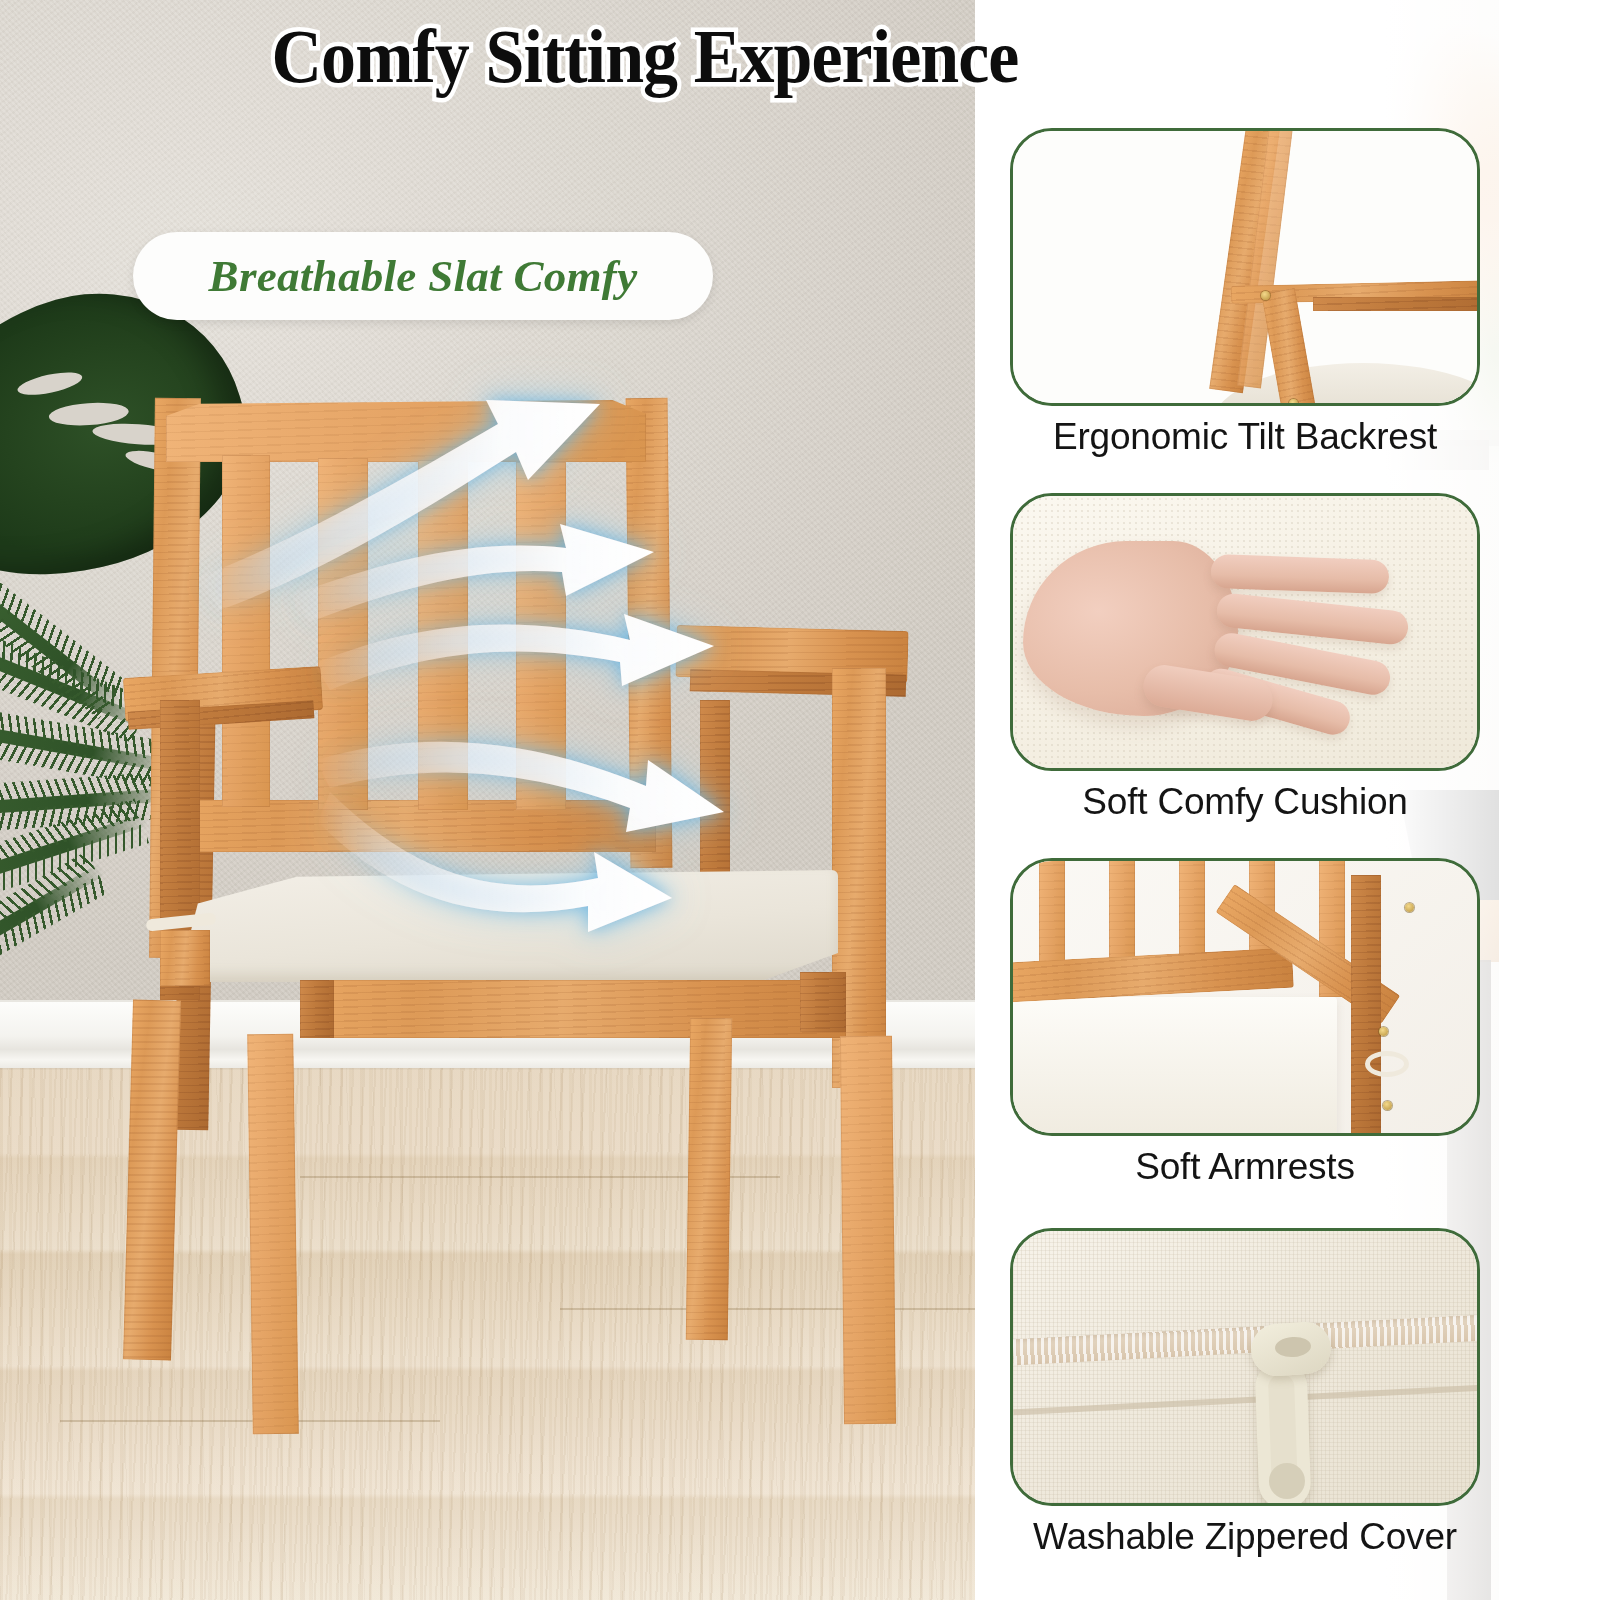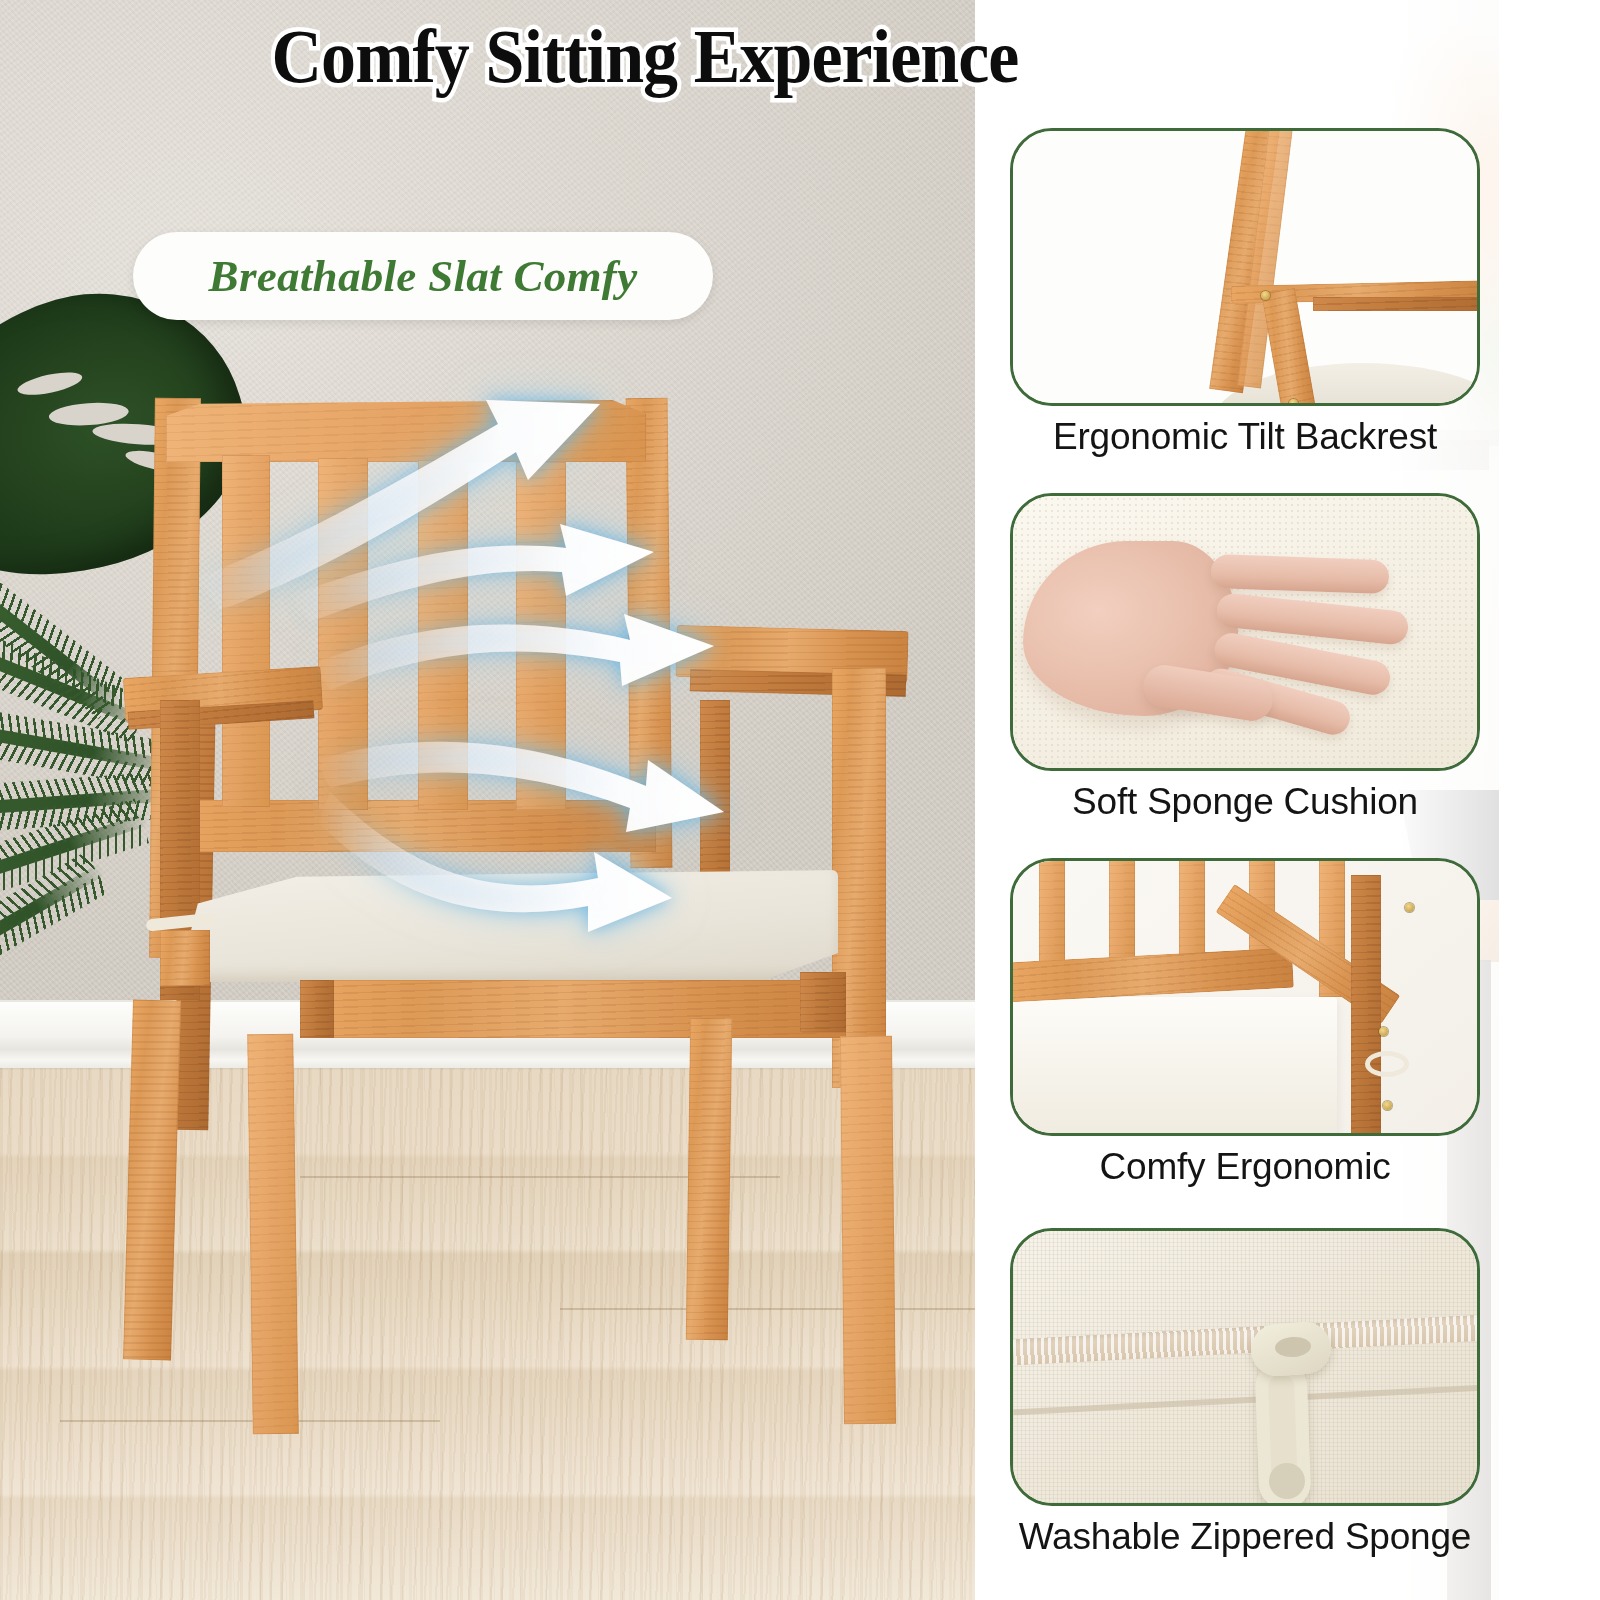--- a/index.html
+++ b/index.html
@@ -406,54 +406,54 @@
     <div class="feature" style="top:493px;">
       <div class="thumb">
         <div class="t2-bg"></div>
         <div class="palm"></div>
         <div class="finger" style="left:198px; top:58px;  width:178px; transform:rotate(2deg);"></div>
         <div class="finger" style="left:204px; top:96px;  width:192px; transform:rotate(6deg);"></div>
         <div class="finger" style="left:202px; top:134px; width:178px; transform:rotate(11deg);"></div>
         <div class="finger" style="left:192px; top:168px; width:150px; transform:rotate(16deg);"></div>
         <div class="thumbf"></div>
       </div>
-      <div class="cap">Soft Sponge Cushion</div>
+      <div class="cap">Soft Comfy Cushion</div>
     </div>
 
     <div class="feature" style="top:858px;">
       <div class="thumb">
         <div class="t3-bg"></div>
         <div class="wood light t3-slat" style="left:26px;  top:-4px;"></div>
         <div class="wood light t3-slat" style="left:96px;  top:-4px;"></div>
         <div class="wood light t3-slat" style="left:166px; top:-4px;"></div>
         <div class="wood light t3-slat" style="left:236px; top:-4px;"></div>
         <div class="wood light t3-slat" style="left:306px; top:-4px; height:140px;"></div>
         <div class="t3-cushion"></div>
         <div class="wood t3-rail"></div>
         <div class="wood t3-arm"></div>
         <div class="wood dark t3-post"></div>
         <div class="t3-tie"></div>
         <div class="screw" style="left:392px; top:42px;"></div>
         <div class="screw" style="left:366px; top:166px;"></div>
         <div class="screw" style="left:370px; top:240px;"></div>
       </div>
-      <div class="cap">Comfy Ergonomic</div>
+      <div class="cap">Soft Armrests</div>
     </div>
 
     <div class="feature" style="top:1228px;">
       <div class="thumb">
         <div class="t4-bg"></div>
         <div class="zipline">
             <div class="zipteeth"></div>
           </div>
         <div class="zipseam"></div>
         <div class="zippull"></div>
         <div class="zippullhole"></div>
         <div class="zipbody"></div>
         <div class="ziphole"></div>
       </div>
-      <div class="cap">Washable Zippered Sponge</div>
+      <div class="cap">Washable Zippered Cover</div>
     </div>
   </div>
 
   <div class="headline">Comfy Sitting Experience</div>
 
 </div>
 
 </body></html>

